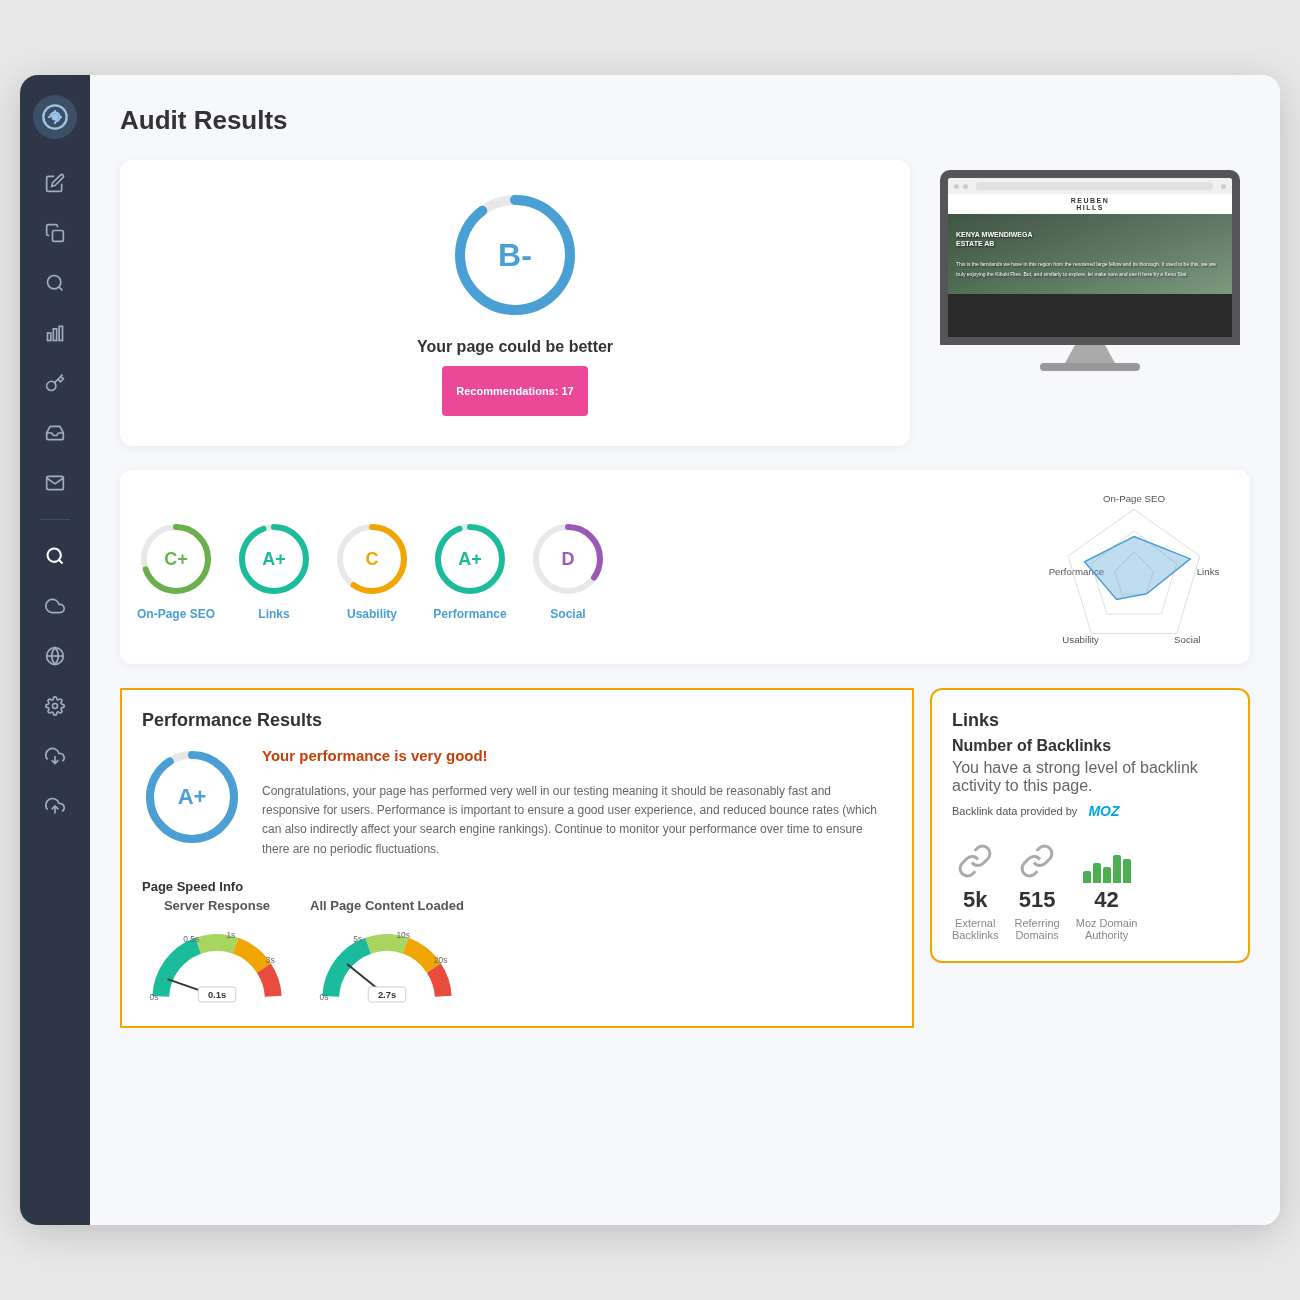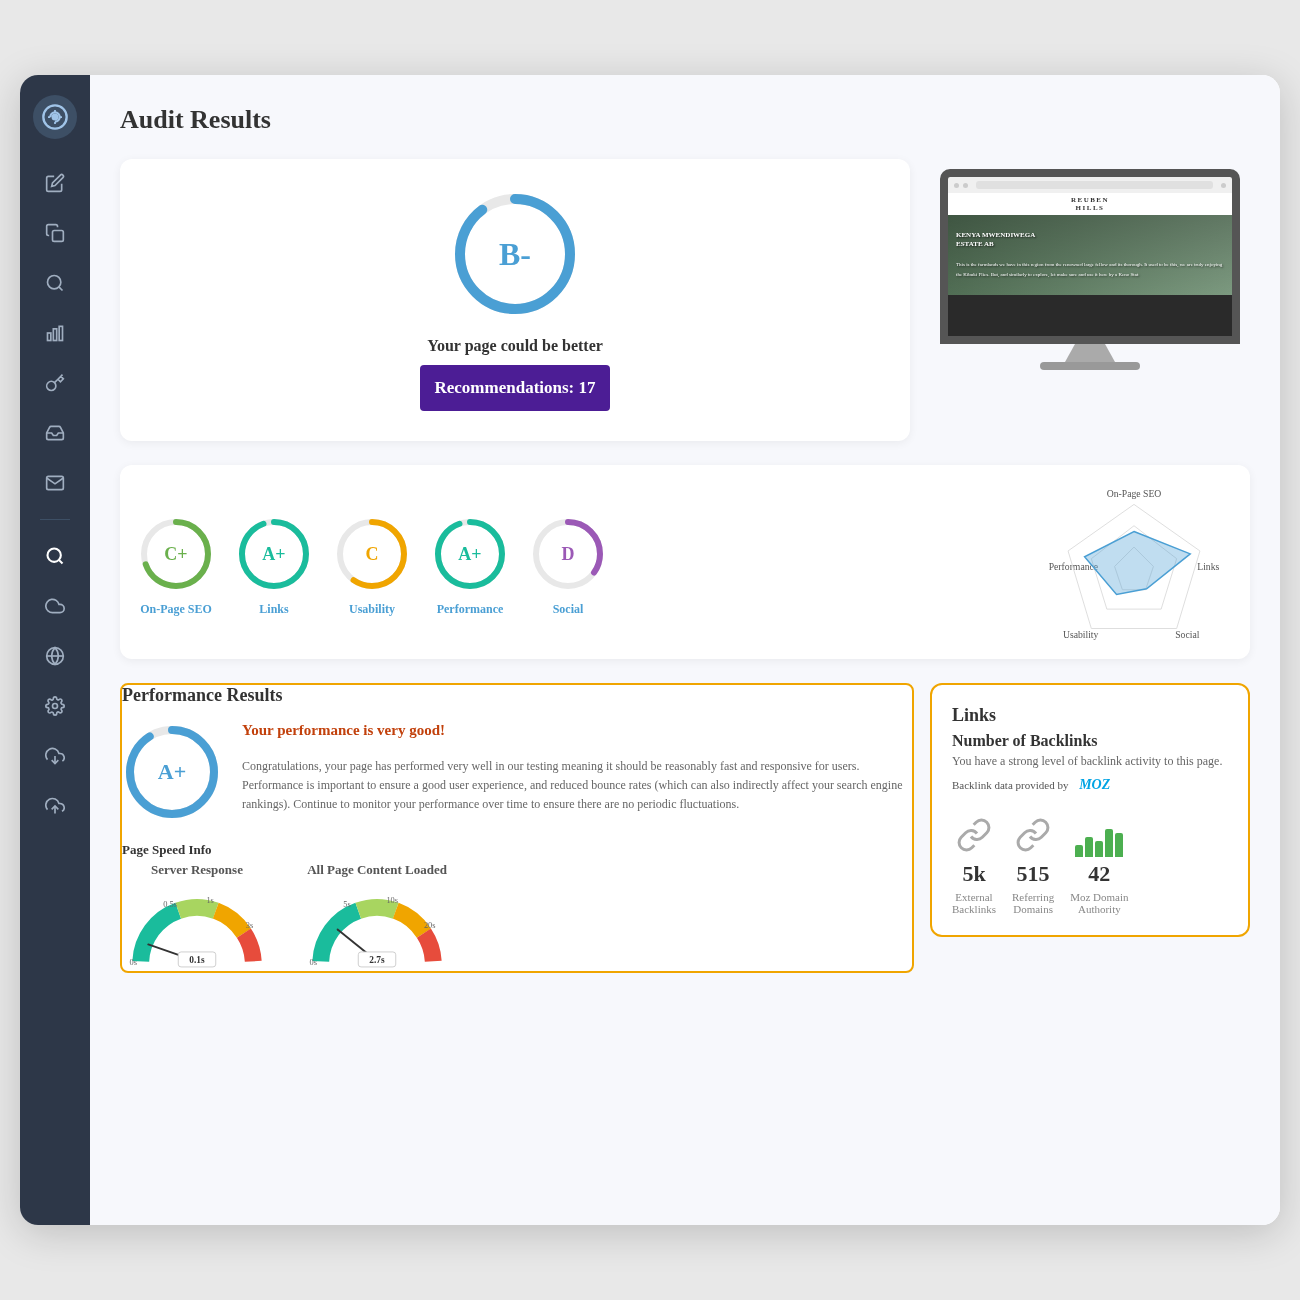--- a/index.html
+++ b/index.html
@@ -14,21 +14,20 @@
     }
 
     .app-container {
       width: 1288px;
       height: 1150px;
       display: flex;
       border-radius: 18px;
       overflow: hidden;
       box-shadow: 0 8px 40px rgba(0,0,0,0.18);
       background: #fff;
-      font-family: Liberation Serif, serif;
     }
 
     
     .sidebar {
       width: 70px;
       background: #2d3748;
       display: flex;
       flex-direction: column;
       align-items: center;
       padding: 20px 0;
@@ -107,25 +106,25 @@
       color: #4a9fd4;
     }
     .grade-text {
       font-size: 16px;
       font-weight: 600;
       color: #333;
       text-align: center;
       margin-bottom: 10px;
     }
     .recommendations-badge {
-      background: #4c1d95;
+      background: #ec4899;
       color: #fff;
       border-radius: 4px;
-      padding: 13px 14px;
-      font-size: 17px;
+      padding: 19px 14px;
+      font-size: 11px;
       font-weight: 600;
     }
 
     
     .monitor-panel {
       width: 320px;
       display: flex;
       align-items: flex-start;
       justify-content: center;
       padding-top: 10px;
@@ -241,21 +240,22 @@
       position: relative;
       flex-shrink: 0;
     }
     .radar-wrap svg {
       width: 100%; height: 100%;
     }
 
     
     .perf-card {
       border: 2px solid #f0a500;
-      border-radius: 8px;
+      border-radius: 1px;
+      padding: 20px;
       background: #fff;
       margin-bottom: 20px;
       position: relative;
     }
     .card-title {
       font-size: 18px;
       font-weight: 600;
       color: #333;
       margin-bottom: 16px;
     }
@@ -288,21 +288,21 @@
       font-size: 12px;
       color: #666;
       line-height: 1.6;
     }
 
     .page-speed-section { margin-top: 10px; }
     .page-speed-title { font-size: 13px; font-weight: 700; color: #333; margin-bottom: 4px; }
     .page-speed-sub { font-size: 12px; color: #888; margin-bottom: 16px; }
     .gauges-row {
       display: flex;
-      gap: 30px;
+      gap: 18px;
       align-items: flex-end;
     }
     .gauge-item {
       display: flex;
       flex-direction: column;
       align-items: center;
     }
     .gauge-title {
       font-size: 13px;
       font-weight: 600;
@@ -328,21 +328,21 @@
     .links-card .card-title {
       margin-bottom: 6px;
     }
     .backlinks-subtitle {
       font-size: 16px;
       font-weight: 600;
       color: #333;
       margin-bottom: 4px;
     }
     .backlinks-desc {
-      font-size: 12px;
+      font-size: 16px;
       color: #666;
       margin-bottom: 6px;
     }
     .moz-logo {
       display: inline-flex;
       align-items: center;
       gap: 4px;
       font-size: 11px;
       color: #555;
       margin-bottom: 24px;

